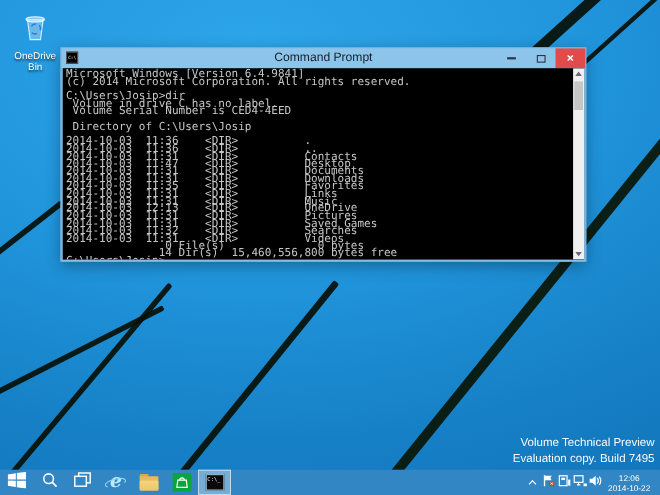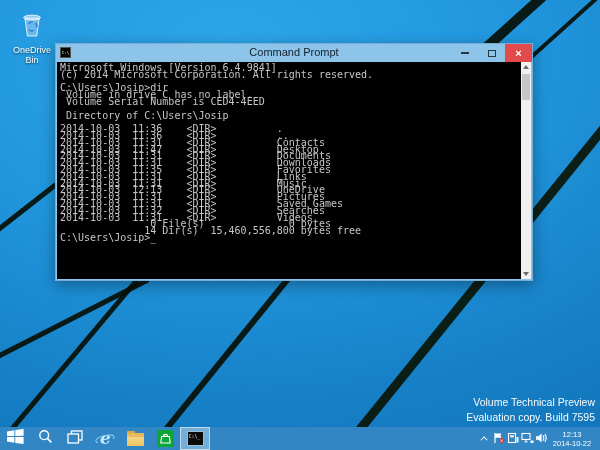--- a/index.html
+++ b/index.html
@@ -18,21 +18,21 @@
 
   
   .recycle { position:absolute; left:10px; top:8px; width:44px; text-align:center; z-index:2; }
   .recycle-label { margin-top:1px; font-size:9px; color:#fff; text-shadow:0 1px 2px rgba(0,0,0,.65); }
 
   
   .watermark { position:absolute; right:5px; top:395px; text-align:right; z-index:3;
     color:rgba(255,255,255,.96); font-size:10.5px; line-height:15px; }
 
   
-  .window { position:absolute; left:55px; top:43px; width:478px; height:238px;
+  .window { position:absolute; left:55px; top:43px; width:478px; height:195px;
     border:1px solid #74aed8; background:#8dc4ea; z-index:5;
     box-shadow:0 4px 14px rgba(0,0,0,.35); }
   .titlebar { position:relative; height:18px; background:#8dc4ea; }
   .titlebar-icon { position:absolute; left:4px; top:3px; width:11px; height:11px;
     background:#000; border:1px solid #555; color:#fff; font-size:4px; line-height:9px;
     text-align:left; padding-left:1px; font-family:"DejaVu Sans Mono", monospace; }
   .title-text { position:absolute; left:0; right:0; top:2px; text-align:center;
     font-size:11px; color:#15202b; }
   .controls { position:absolute; right:0; top:0; height:18px; display:flex; }
   .ctrl { width:27px; height:18px; display:flex; align-items:center; justify-content:center; }
@@ -107,21 +107,21 @@
         <path d="M12.6 16 a4 4 0 0 1 4.2 -2.2" stroke="#2e7fd2" stroke-width="1.4" fill="none"></path>
         <path d="M19.6 15 a4 4 0 0 1 1 4.4" stroke="#2e7fd2" stroke-width="1.4" fill="none"></path>
         <path d="M17.6 22.4 a4 4 0 0 1 -4.6 -0.6" stroke="#2e7fd2" stroke-width="1.4" fill="none"></path>
       </svg>
     </span>
     <div class="recycle-label">OneDrive Bin</div>
   </div>
 
   <div class="watermark">
     <div>Volume Technical Preview</div>
-    <div>Evaluation copy. Build 7595</div>
+    <div>Evaluation copy. Build 7495</div>
   </div>
 
   <div class="window">
     <div class="titlebar">
       <div class="titlebar-icon">C:\</div>
       <div class="title-text">Command Prompt</div>
       <div class="controls">
         <div class="ctrl">
             <span class="glyph-min"></span>
           </div>
@@ -259,19 +259,19 @@
       <div class="tray-ico">
         <span>
           <svg width="12" height="12" viewBox="0 0 12 12">
             <path d="M1 4.2 H3.4 L6.6 1.4 V10.6 L3.4 7.8 H1 Z" fill="#fff"></path>
             <path d="M8 3.4 q1.8 2.6 0 5.2" fill="none" stroke="#fff" stroke-width="1.1"></path>
             <path d="M9.8 2.2 q2.8 3.8 0 7.6" fill="none" stroke="#fff" stroke-width="1.1"></path>
           </svg>
         </span>
       </div>
       <div class="clock">
-        <div>12:13</div>
+        <div>12:06</div>
         <div>2014-10-22</div>
       </div>
     </div>
   </div>
 
 </div>
 
 </body></html>

